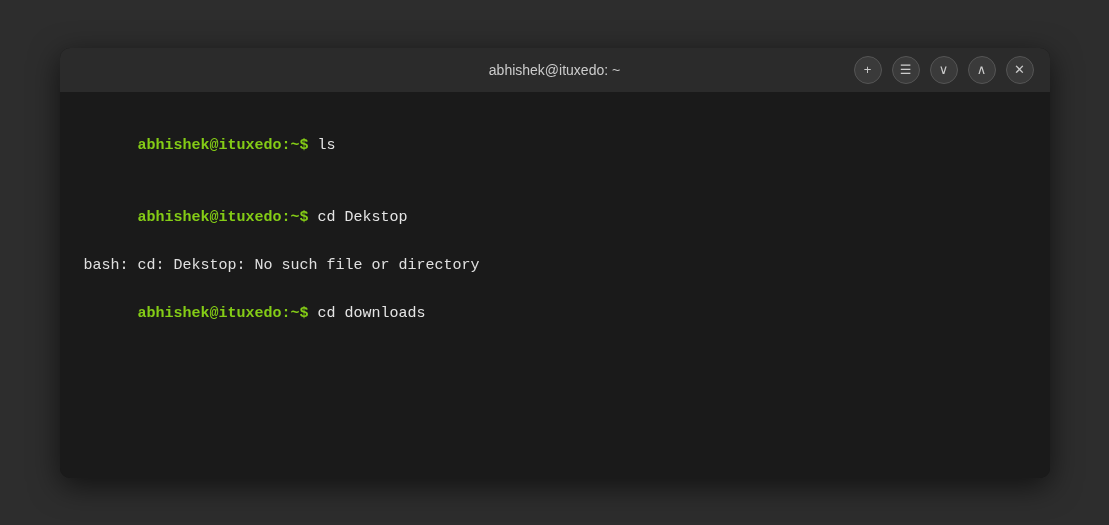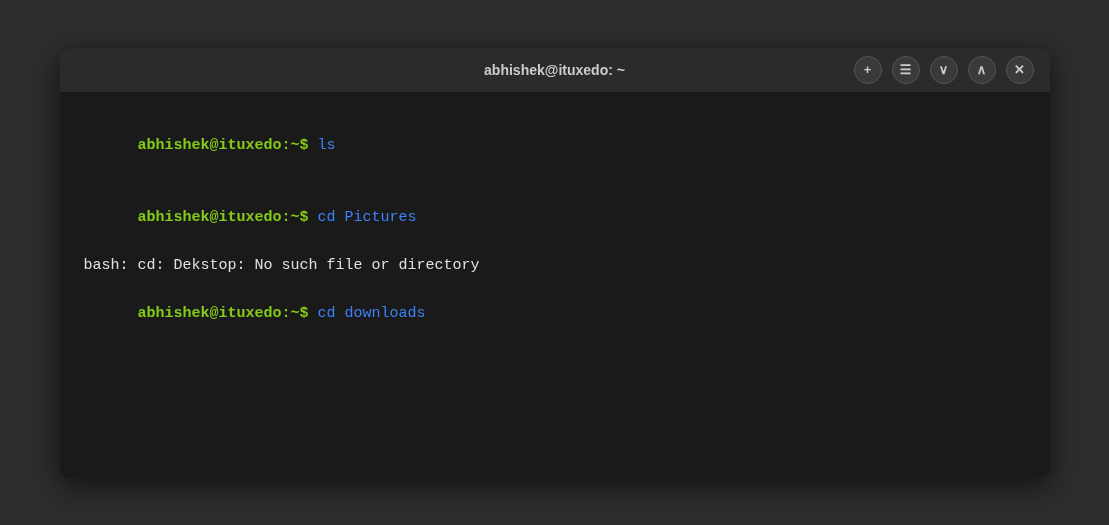--- a/index.html
+++ b/index.html
@@ -26,21 +26,20 @@
     }
 
     .titlebar {
       background: #2b2b2b;
       height: 44px;
       display: flex;
       align-items: center;
       justify-content: flex-end;
       padding: 0 16px;
       flex-shrink: 0;
-      font-weight: bold;
     }
 
     .titlebar-title {
       color: #cccccc;
       font-size: 14px;
       position: absolute;
       left: 50%;
       transform: translateX(-50%);
     }
 
@@ -91,21 +90,21 @@
       display: block;
       white-space: pre;
     }
 
     .prompt {
       color: #84cc16;
       font-weight: bold;
     }
 
     .cmd {
-      color: #3b82f6;
+      color: #e5e5e5;
     }
 
     .dir-cyan {
       color: #00d8d8;
     }
 
     .dir-yellow {
       color: #e8c840;
     }
 
@@ -133,21 +132,21 @@
 
   <div class="terminal-body">
 
     <span class="line">
       <span class="prompt">abhishek@ituxedo:~$ </span><span class="cmd">ls</span>
     </span>
 
 
 
     <span class="line">
-      <span class="prompt">abhishek@ituxedo:~$ </span><span class="cmd">cd Pictures</span>
+      <span class="prompt">abhishek@ituxedo:~$ </span><span class="cmd">cd Dekstop</span>
     </span>
 
     <span class="line error-text">bash: cd: Dekstop: No such file or directory</span>
 
     <span class="line">
       <span class="prompt">abhishek@ituxedo:~$ </span><span class="cmd">cd downloads</span>
     </span>
 
   </div>
 </div>

